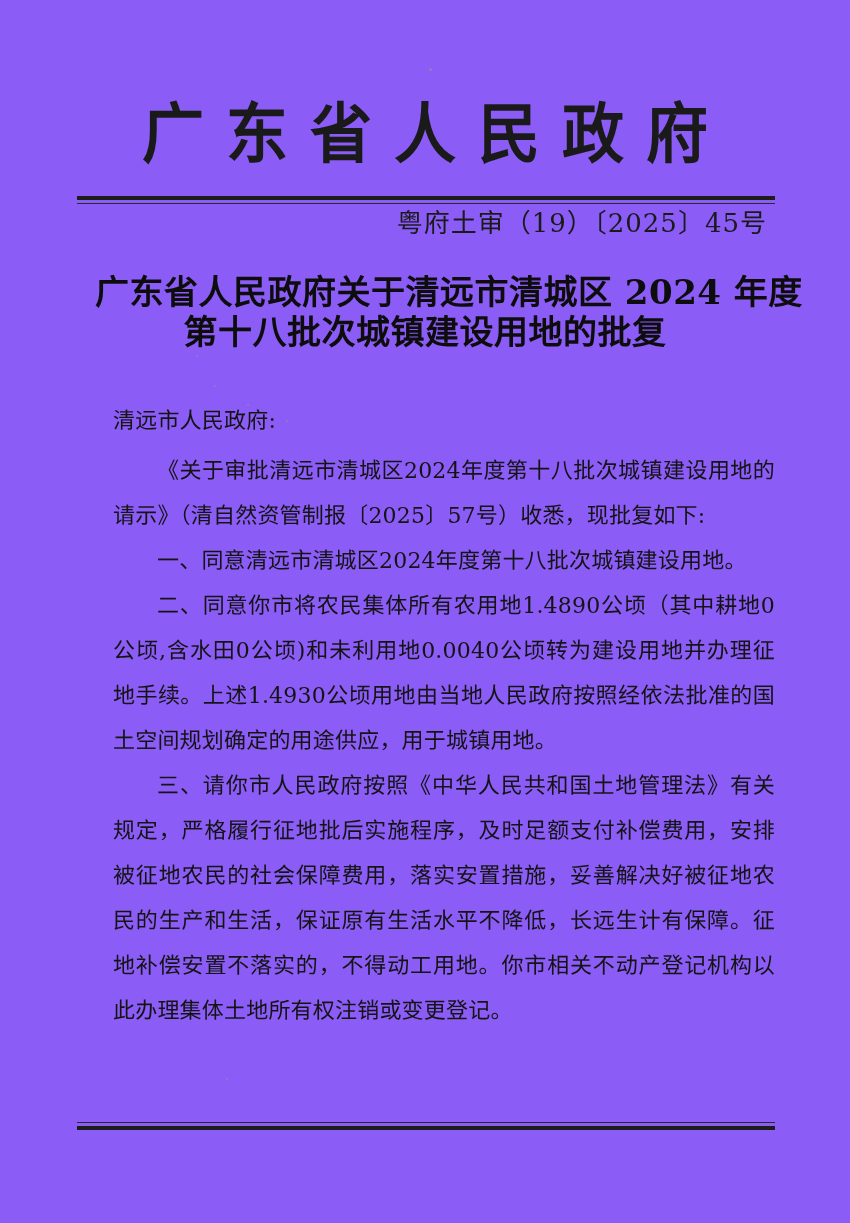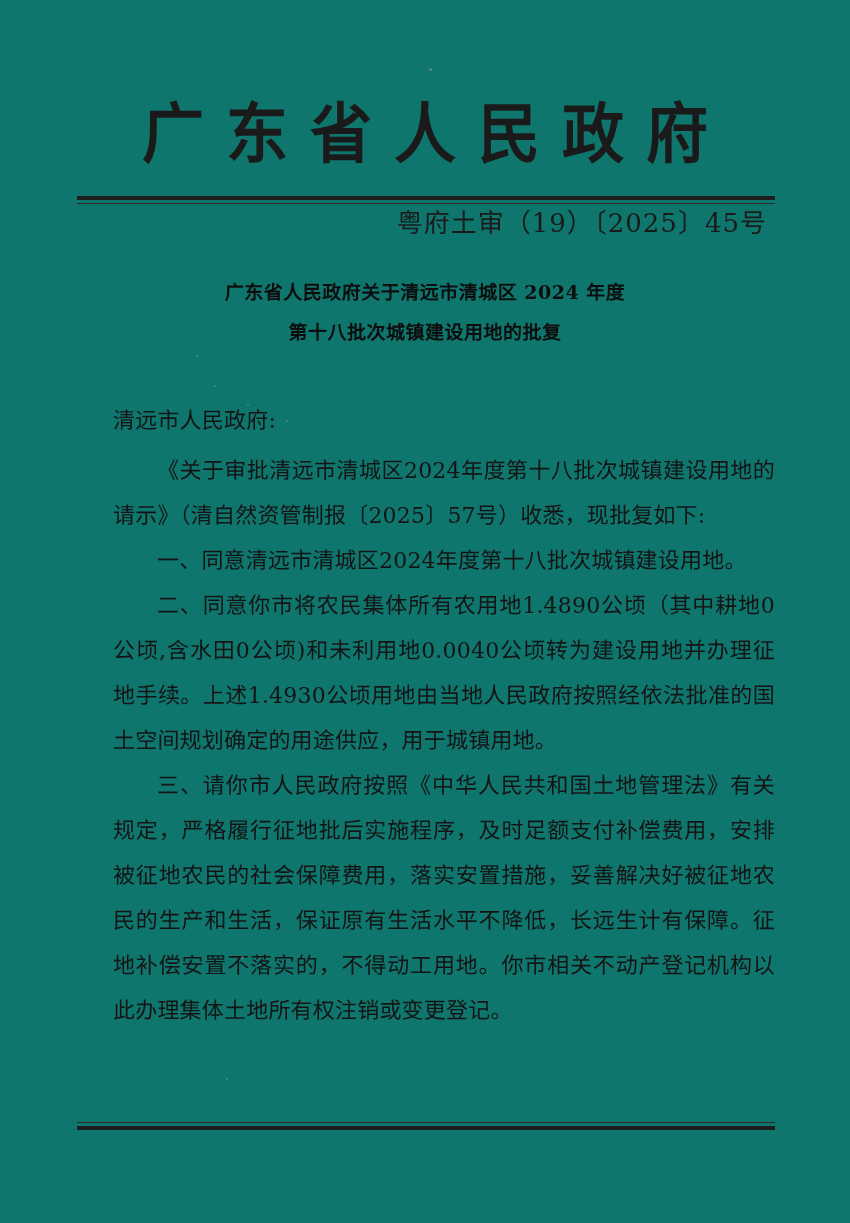--- a/index.html
+++ b/index.html
@@ -15,21 +15,21 @@
     color: #111111;
     overflow: hidden;
     position: relative;
   }
 
   .page {
     position: relative;
     width: 850px;
     height: 1223px;
     box-sizing: border-box;
-    background: #0f766e;
+    background: #8b5cf6;
   }
 
   
   .masthead {
     position: absolute;
     left: 0;
     top: 96px;
     width: 850px;
     text-align: center;
   }
@@ -86,21 +86,21 @@
   }
 
   
   .doc-title {
     position: absolute;
     left: 95px;
     top: 272px;
     width: 660px;
     text-align: center;
     font-family: "DejaVu Serif", "Liberation Serif", serif;
-    font-size: 19px;
+    font-size: 34px;
     line-height: 40px;
     font-weight: 700;
     letter-spacing: 0.5px;
     color: #0d0d0d;
   }
   .doc-title .tline {
     display: block;
     white-space: nowrap;
   }
 

